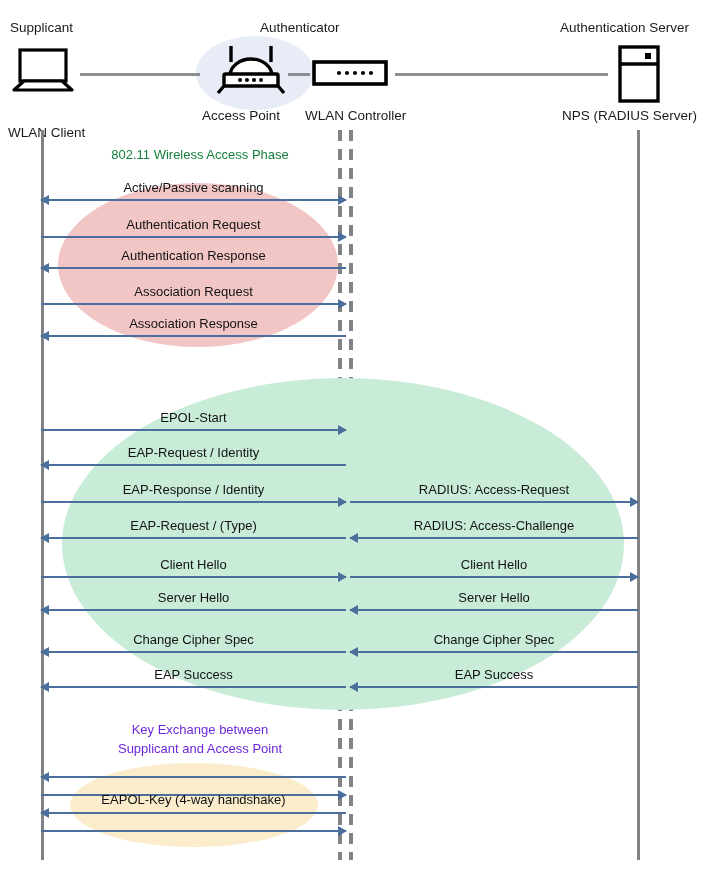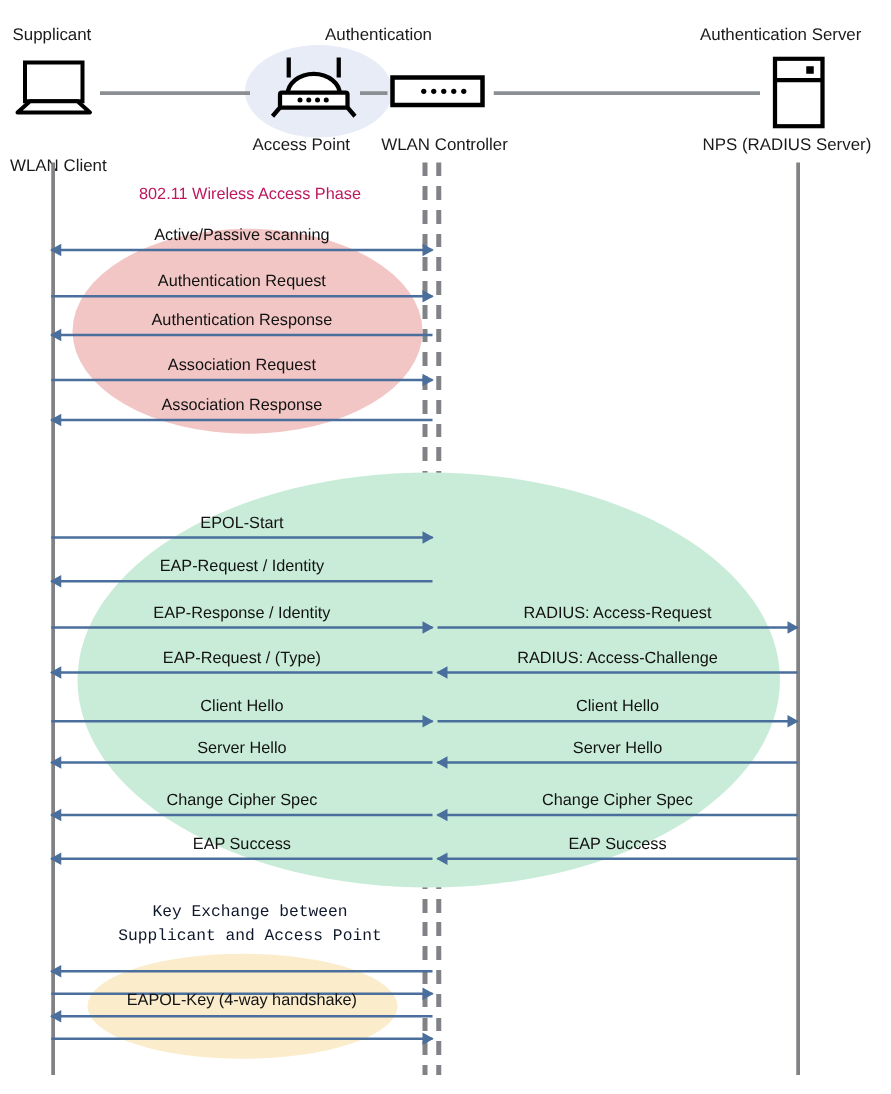--- a/index.html
+++ b/index.html
@@ -126,21 +126,21 @@
 
 <div id="diagram">
 
   <div class="auth-blob"></div>
 
   <div class="hline" style="left:80px; top:73px; width:120px;"></div>
   <div class="hline" style="left:288px; top:73px; width:22px;"></div>
   <div class="hline" style="left:395px; top:73px; width:213px;"></div>
 
   <div class="actor-role" style="left:10px; top:20px;">Supplicant</div>
-  <div class="actor-role" style="left:260px; top:20px;">Authentication</div>
+  <div class="actor-role" style="left:260px; top:20px;">Authenticator</div>
   <div class="actor-role" style="left:560px; top:20px;">Authentication Server</div>
 
   <div class="icon-box" style="left:10px; top:48px;">
     <svg width="68" height="46" viewBox="0 0 68 46">
       <rect x="10" y="2" width="46" height="31" fill="#ffffff" stroke="#000000" stroke-width="3.2"></rect>
       <path d="M4 42 L14 33 L52 33 L62 42 Z" fill="#ffffff" stroke="#000000" stroke-width="3.2" stroke-linejoin="round"></path>
     </svg>
   </div>
 
   <div class="icon-box" style="left:214px; top:44px;">
@@ -180,21 +180,21 @@
   <div class="actor-name" style="left:202px; top:108px;">Access Point</div>
   <div class="actor-name" style="left:305px; top:108px;">WLAN Controller</div>
   <div class="actor-name" style="left:562px; top:108px;">NPS (RADIUS Server)</div>
 
   <div class="lifeline" style="left:41px; top:130px; height:730px;"></div>
   <div class="lifeline-dashed" style="left:338px; top:130px; height:730px;"></div>
   <div class="lifeline-dashed" style="left:349px; top:130px; height:730px;"></div>
   <div class="lifeline" style="left:637px; top:130px; height:730px;"></div>
 
   <div class="phase-ellipse ellipse-red" style="left:58px; top:183px; width:280px; height:164px;"></div>
-  <div class="phase-title" style="left:40px; top:146px; width:320px; color:#be185d;">802.11 Wireless Access Phase</div>
+  <div class="phase-title" style="left:40px; top:146px; width:320px; color:#15803d;">802.11 Wireless Access Phase</div>
 
   <div class="msg" style="left:41px; top:199px; width:305px;">
     <div class="msg-line"></div>
     <div class="msg-head left"></div>
     <div class="msg-head right"></div>
     <div class="msg-label" style="left:50%;">Active/Passive scanning</div>
   </div>
 
   <div class="msg" style="left:41px; top:236px; width:305px;">
     <div class="msg-line"></div>
@@ -300,21 +300,21 @@
     <div class="msg-label" style="left:50%;">Change Cipher Spec</div>
   </div>
 
   <div class="msg" style="left:350px; top:686px; width:288px;">
     <div class="msg-line"></div>
     <div class="msg-head left"></div>
     <div class="msg-label" style="left:50%;">EAP Success</div>
   </div>
 
   <div class="phase-ellipse ellipse-amber" style="left:70px; top:763px; width:248px; height:84px;"></div>
-  <div class="phase-title" style="left:40px; top:721px; width:320px; color:#0f172a;font-family:Liberation Mono, monospace;">Key Exchange between
+  <div class="phase-title" style="left:40px; top:721px; width:320px; color:#6d28d9;">Key Exchange between
 Supplicant and Access Point</div>
 
   <div class="msg" style="left:41px; top:776px; width:305px;">
     <div class="msg-line"></div>
     <div class="msg-head left"></div>
   </div>
 
   <div class="msg" style="left:41px; top:794px; width:305px;">
     <div class="msg-line"></div>
     <div class="msg-head right"></div>

